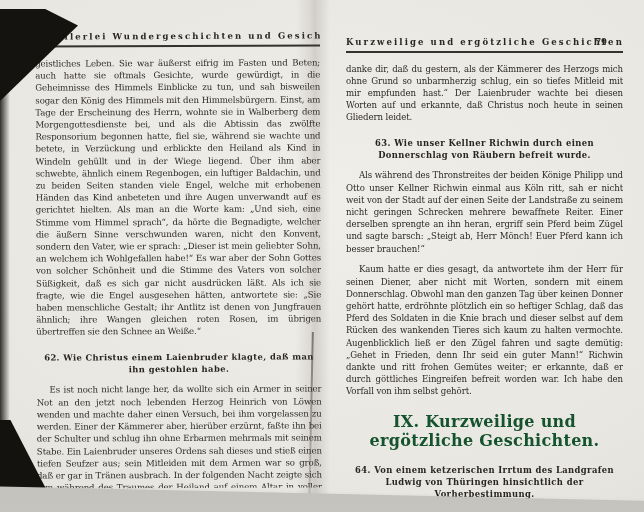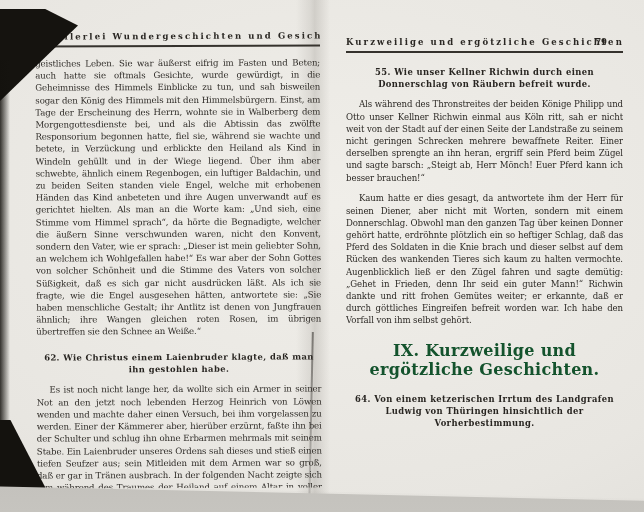--- a/index.html
+++ b/index.html
@@ -68,22 +68,23 @@
     <p class="body-text indent mt-para">Es ist noch nicht lange her, da wollte sich ein Armer in seiner Not an den jetzt noch lebenden Herzog Heinrich von Löwen wenden und machte daher einen Versuch, bei ihm vorgelassen zu werden. Einer der Kämmerer aber, hierüber erzürnt, faßte ihn bei der Schulter und schlug ihn ohne Erbarmen mehrmals mit seinem Stabe. Ein Laienbruder unseres Ordens sah dieses und stieß einen tiefen Seufzer aus; sein Mitleiden mit dem Armen war so groß, daß er gar in Tränen ausbrach. In der folgenden Nacht zeigte sich ihm während des Traumes der Heiland auf einem Altar in voller Herrlichkeit und sprach: „Ich</p>
   </div>
 
   <div class="page page-right">
     <div class="runhead runhead-right">
       <span class="rh-title">Kurzweilige und ergötzliche Geschichten.</span>
       <span class="rh-num">79</span>
     </div>
     <div class="rule rule-thin"></div>
 
+    <p class="body-text no-indent mt-body">danke dir, daß du gestern, als der Kämmerer des Herzogs mich ohne Grund so unbarmherzig schlug, ein so tiefes Mitleid mit mir empfunden hast.“ Der Laienbruder wachte bei diesen Worten auf und erkannte, daß Christus noch heute in seinen Gliedern leidet.</p>
 
-    <div class="story-title">55. Wie unser Kellner Richwin durch einen Donnerschlag von Räubern befreit wurde.</div>
+    <div class="story-title">63. Wie unser Kellner Richwin durch einen Donnerschlag von Räubern befreit wurde.</div>
 
     <p class="body-text indent mt-para">Als während des Thronstreites der beiden Könige Philipp und Otto unser Kellner Richwin einmal aus Köln ritt, sah er nicht weit von der Stadt auf der einen Seite der Landstraße zu seinem nicht geringen Schrecken mehrere bewaffnete Reiter. Einer derselben sprengte an ihn heran, ergriff sein Pferd beim Zügel und sagte barsch: „Steigt ab, Herr Mönch! Euer Pferd kann ich besser brauchen!“</p>
 
     <p class="body-text indent mt-para">Kaum hatte er dies gesagt, da antwortete ihm der Herr für seinen Diener, aber nicht mit Worten, sondern mit einem Donnerschlag. Obwohl man den ganzen Tag über keinen Donner gehört hatte, erdröhnte plötzlich ein so heftiger Schlag, daß das Pferd des Soldaten in die Knie brach und dieser selbst auf dem Rücken des wankenden Tieres sich kaum zu halten vermochte. Augenblicklich ließ er den Zügel fahren und sagte demütig: „Gehet in Frieden, denn Ihr seid ein guter Mann!“ Richwin dankte und ritt frohen Gemütes weiter; er erkannte, daß er durch göttliches Eingreifen befreit worden war. Ich habe den Vorfall von ihm selbst gehört.</p>
 
     <div class="chapter-title">IX. Kurzweilige und ergötzliche Geschichten.</div>
 
     <div class="story-title">64. Von einem ketzerischen Irrtum des Landgrafen Ludwig von Thüringen hinsichtlich der Vorherbestimmung.</div>
 
   </div>

